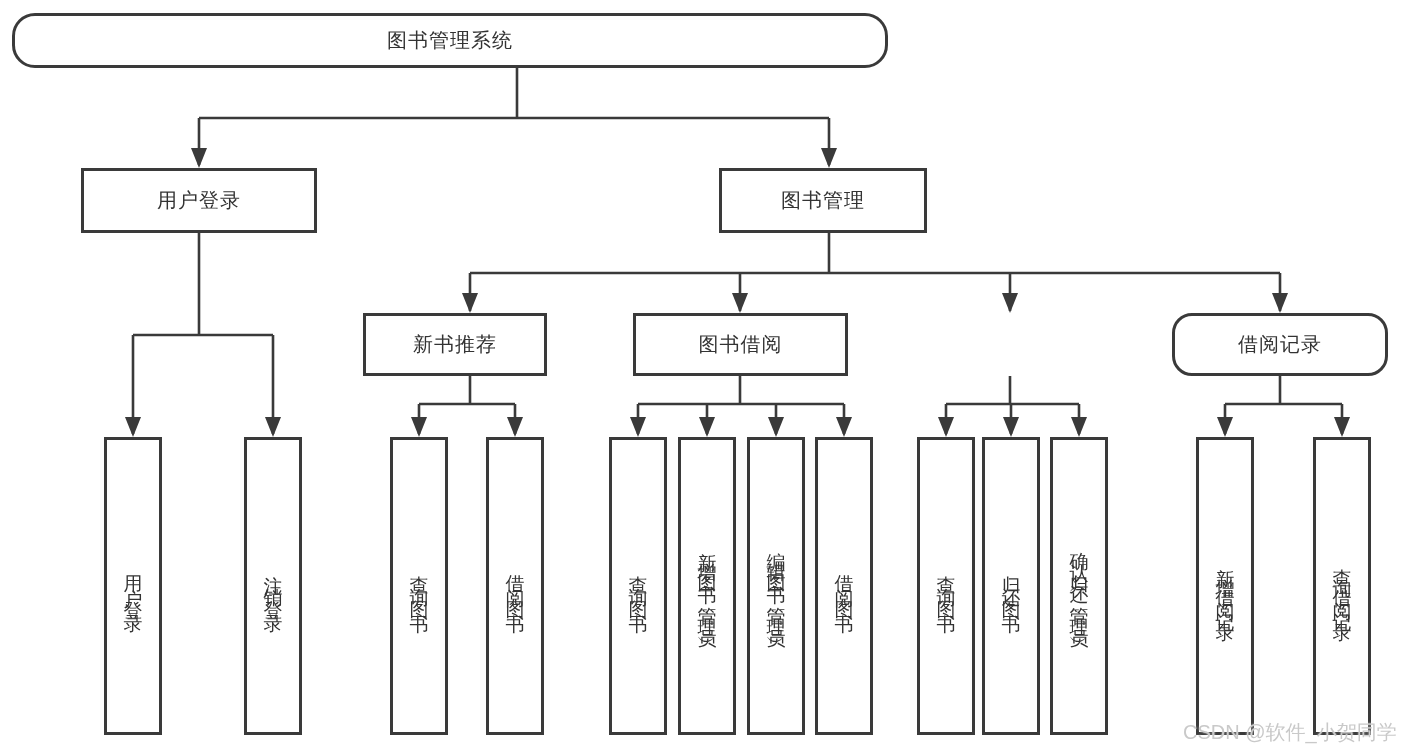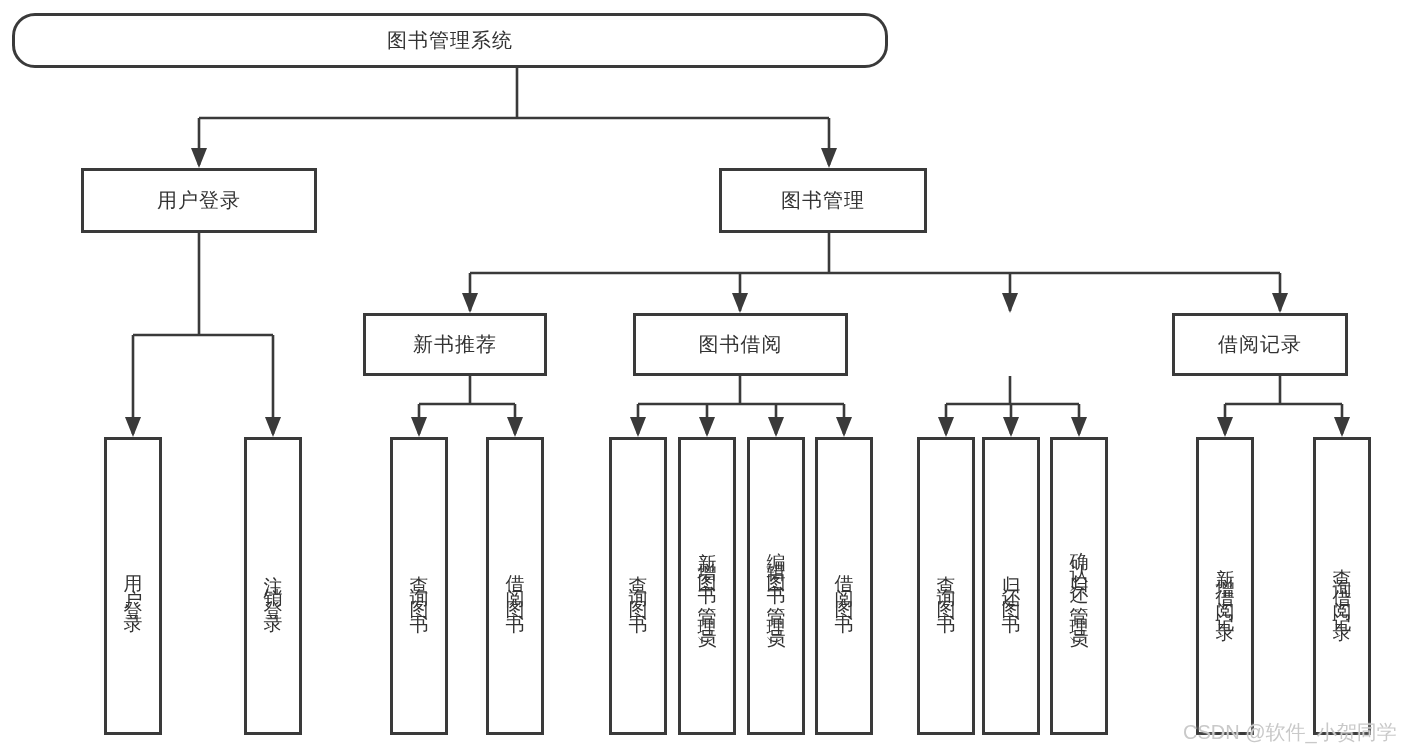--- a/index.html
+++ b/index.html
@@ -42,21 +42,21 @@
   .vbox.long{letter-spacing:11px;}
 
   
   .root-box{left:12px;top:13px;width:876px;height:55px;border-radius:23px;}
   .n-user-login{left:81px;top:168px;width:236px;height:65px;}
   .n-book-mgmt{left:711px;top:168px;width:208px;height:65px;margin-left:8px;}
   .l3{top:313px;height:63px;}
   .n-new-book{left:363px;width:184px;}
   .n-book-borrow{left:633px;width:215px;}
   .n-current-borrow{left:902px;width:215px;}
-  .n-borrow-records{left:1172px;width:176px;}
+  .n-borrow-records{left:1172px;width:216px;border-radius:20px;}
 
   .lf0{left:104px;}  .lf1{left:244px;}
   .lf2{left:390px;}  .lf3{left:486px;}
   .lf4{left:609px;}  .lf5{left:678px;}  .lf6{left:747px;}  .lf7{left:815px;}
   .lf8{left:917px;}  .lf9{left:982px;}  .lf10{left:1050px;}
   .lf11{left:1196px;} .lf12{left:1313px;}
 
   .watermark{
     position:absolute;
     left:1183px;top:719px;width:220px;

